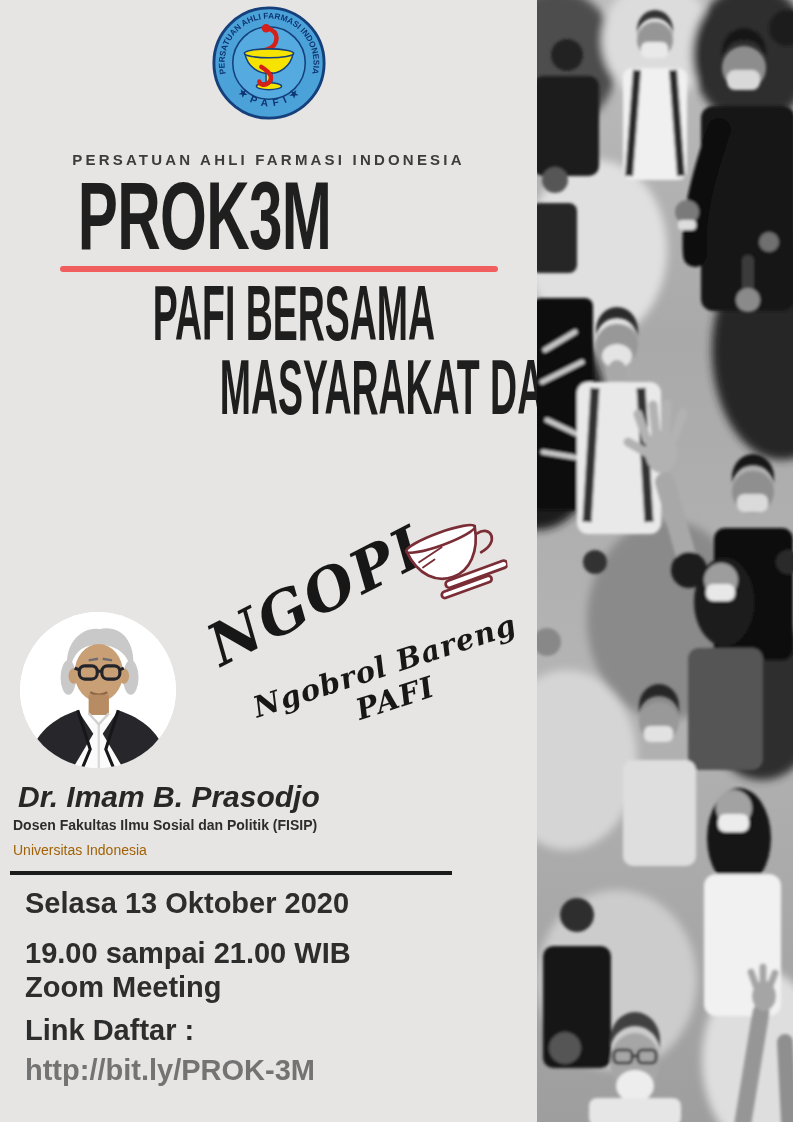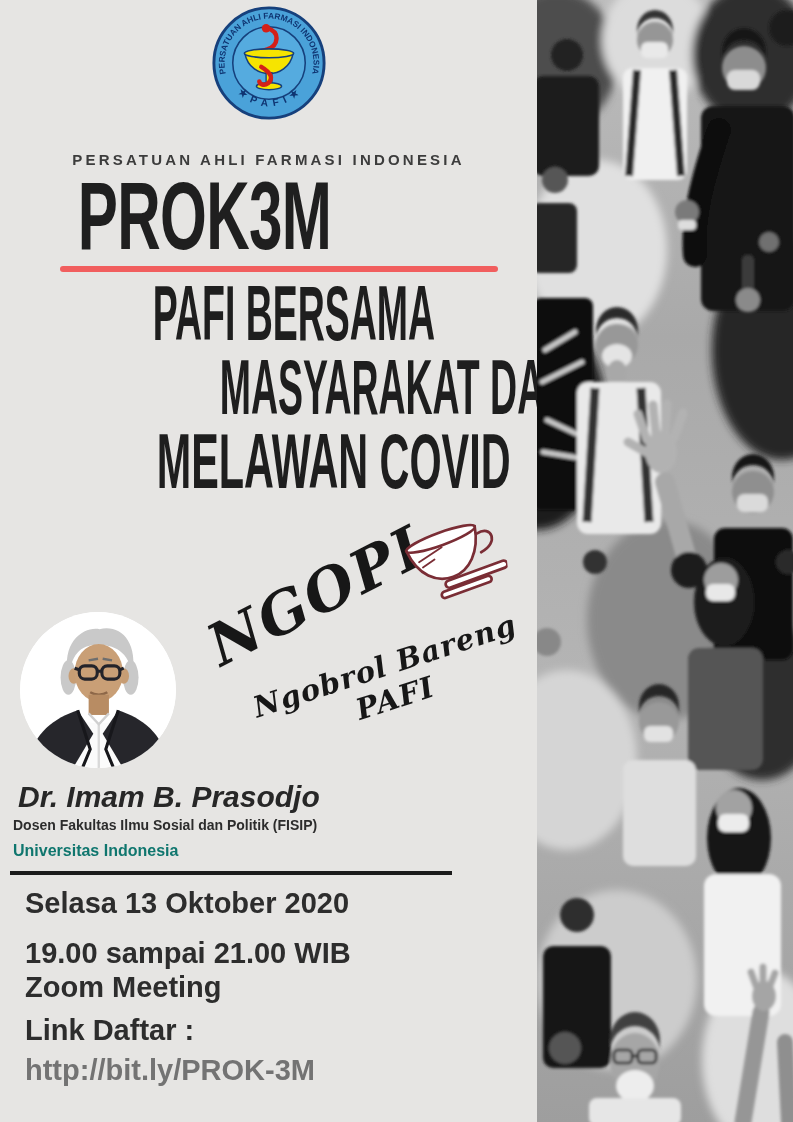--- a/index.html
+++ b/index.html
@@ -41,21 +41,21 @@
     font-size:29px; letter-spacing:1px; transform:rotate(-18deg); transform-origin:center center;
   }
   .cup{position:absolute; left:388px; top:508px; width:118px; height:92px; transform:rotate(-6deg);}
   
   .avatar{
     position:absolute; left:20px; top:612px; width:156px; height:156px;
     border-radius:50%; background:#ffffff; overflow:hidden;
   }
   .speaker-name{position:absolute; left:18px; top:780px; font-size:30px; font-weight:bold; color:#272727; white-space:nowrap;font-style:italic;}
   .speaker-role1{position:absolute; left:13px; top:817px; font-size:14px; font-weight:bold; color:#2c2c2c; white-space:nowrap;}
-  .speaker-role2{position:absolute; left:13px; top:842px; font-size:16px; font-weight:bold; color:#0f766e; white-space:nowrap;}
+  .speaker-role2{position:absolute; left:13px; top:842px; font-size:14px; font-weight:normal; color:#a16207; white-space:nowrap;}
   .black-divider{position:absolute; left:10px; top:871px; width:442px; height:4px; background:#1b1b1b;}
   
   .event-line{position:absolute; left:25px; font-size:29px; font-weight:bold; color:#2d2d2d; white-space:nowrap;}
   .ev-date{top:887px;text-align:right;} .ev-time{top:937px;} .ev-platform{top:971px;}
   .ev-label{top:1014px;} .ev-url{top:1054px; color:#737373; text-decoration:none;}
   
   .photo{position:absolute; left:537px; top:0; width:256px; height:1122px; background:#a3a3a3; overflow:hidden;}
 </style>
 </head>
 <body>
@@ -92,21 +92,20 @@
   <div class="org-name">PERSATUAN AHLI FARMASI INDONESIA</div>
 
   <div class="prok3m">
     <span>PROK3M</span>
   </div>
   <div class="red-divider"></div>
 
   <div class="headline">
     <div class="hl hl1"><span>PAFI BERSAMA</span></div>
     <div class="hl hl2"><span>MASYARAKAT DALAM</span></div>
-    <div class="hl hl3"><span>MELAWAN COVID</span></div>
   </div>
 
   <div class="script ngopi">NGOPI</div>
   <svg class="cup" viewBox="0 0 130 100" aria-hidden="true">
     <g transform="rotate(-14 65 50)" fill="#ffffff" stroke="#7a2d35" stroke-width="3" stroke-linecap="round">
       <rect x="52" y="78" width="72" height="8" rx="4"></rect>
       <rect x="44" y="88" width="58" height="7" rx="3.5"></rect>
       <path d="M 104,40 C 122,36 124,58 101,61" fill="none"></path>
       <path d="M 24,32 C 27,62 44,76 63,76 C 82,76 99,60 104,32 Z"></path>
       <ellipse cx="64" cy="32" rx="40" ry="7"></ellipse>

